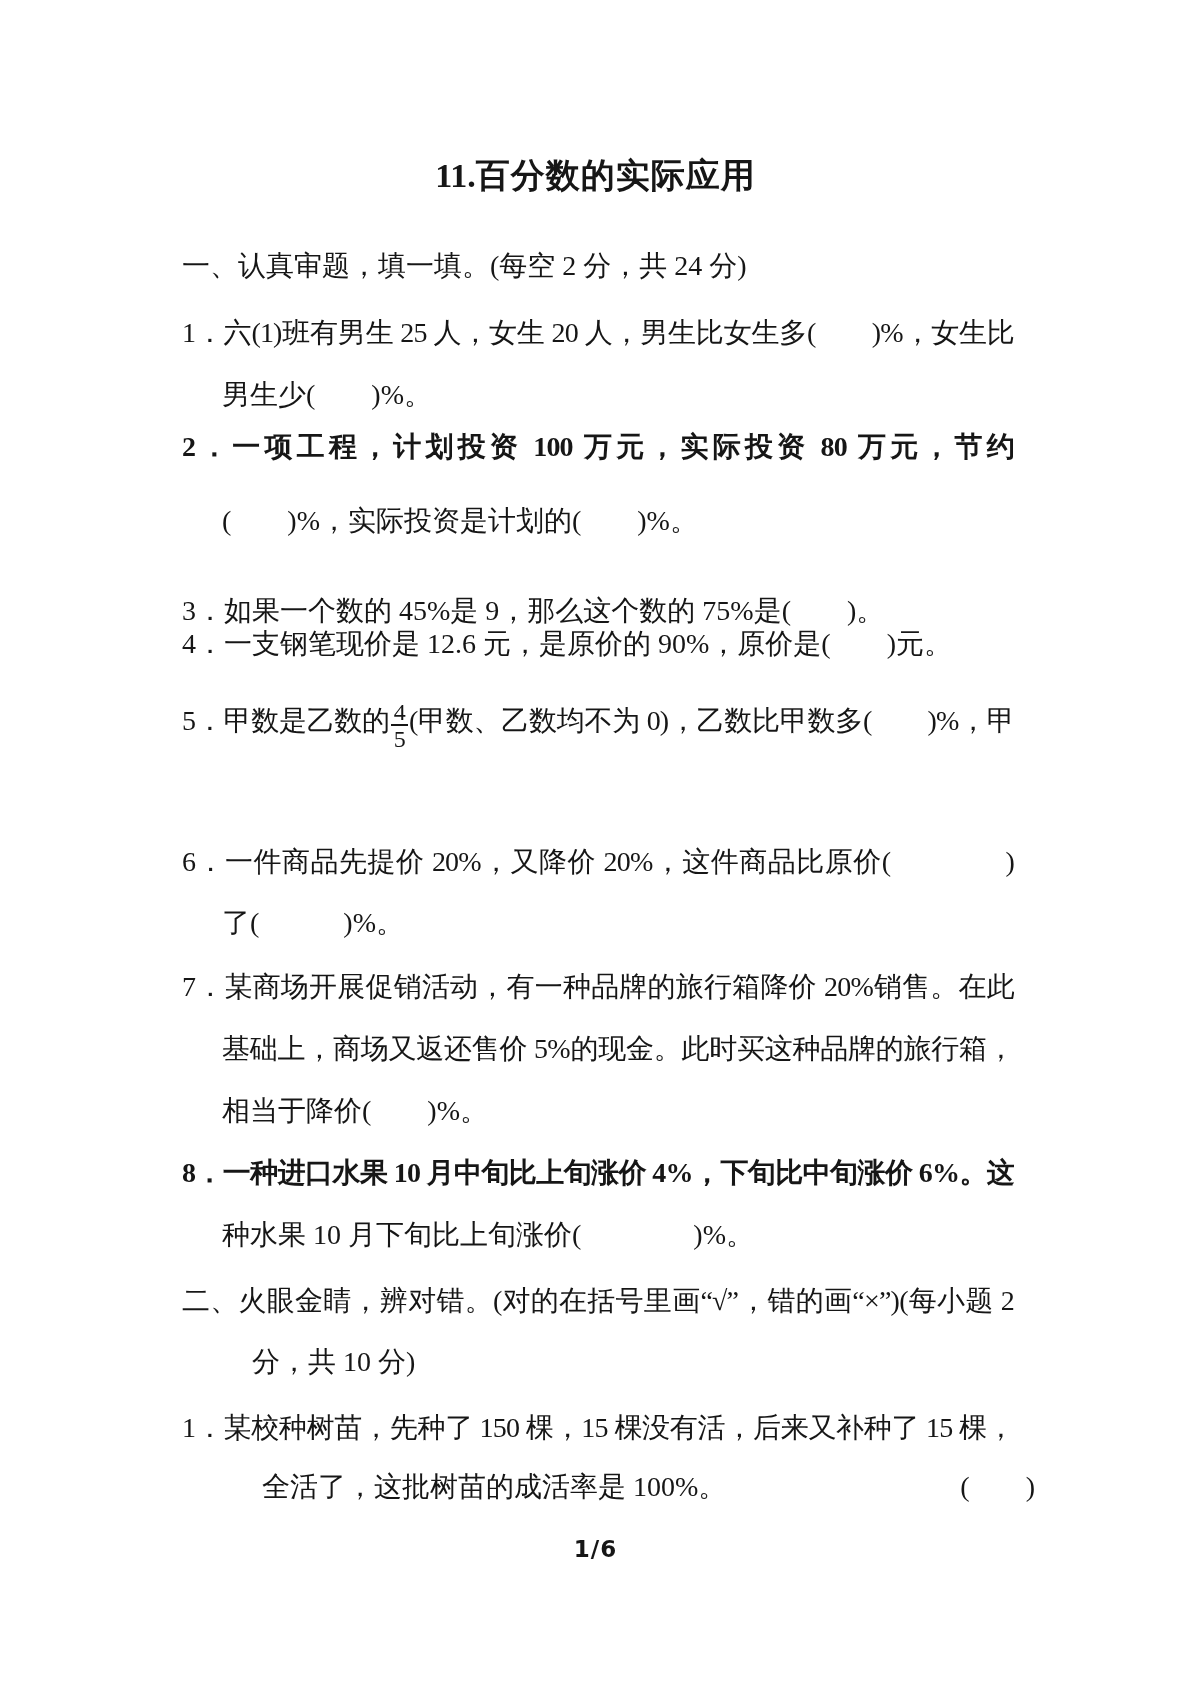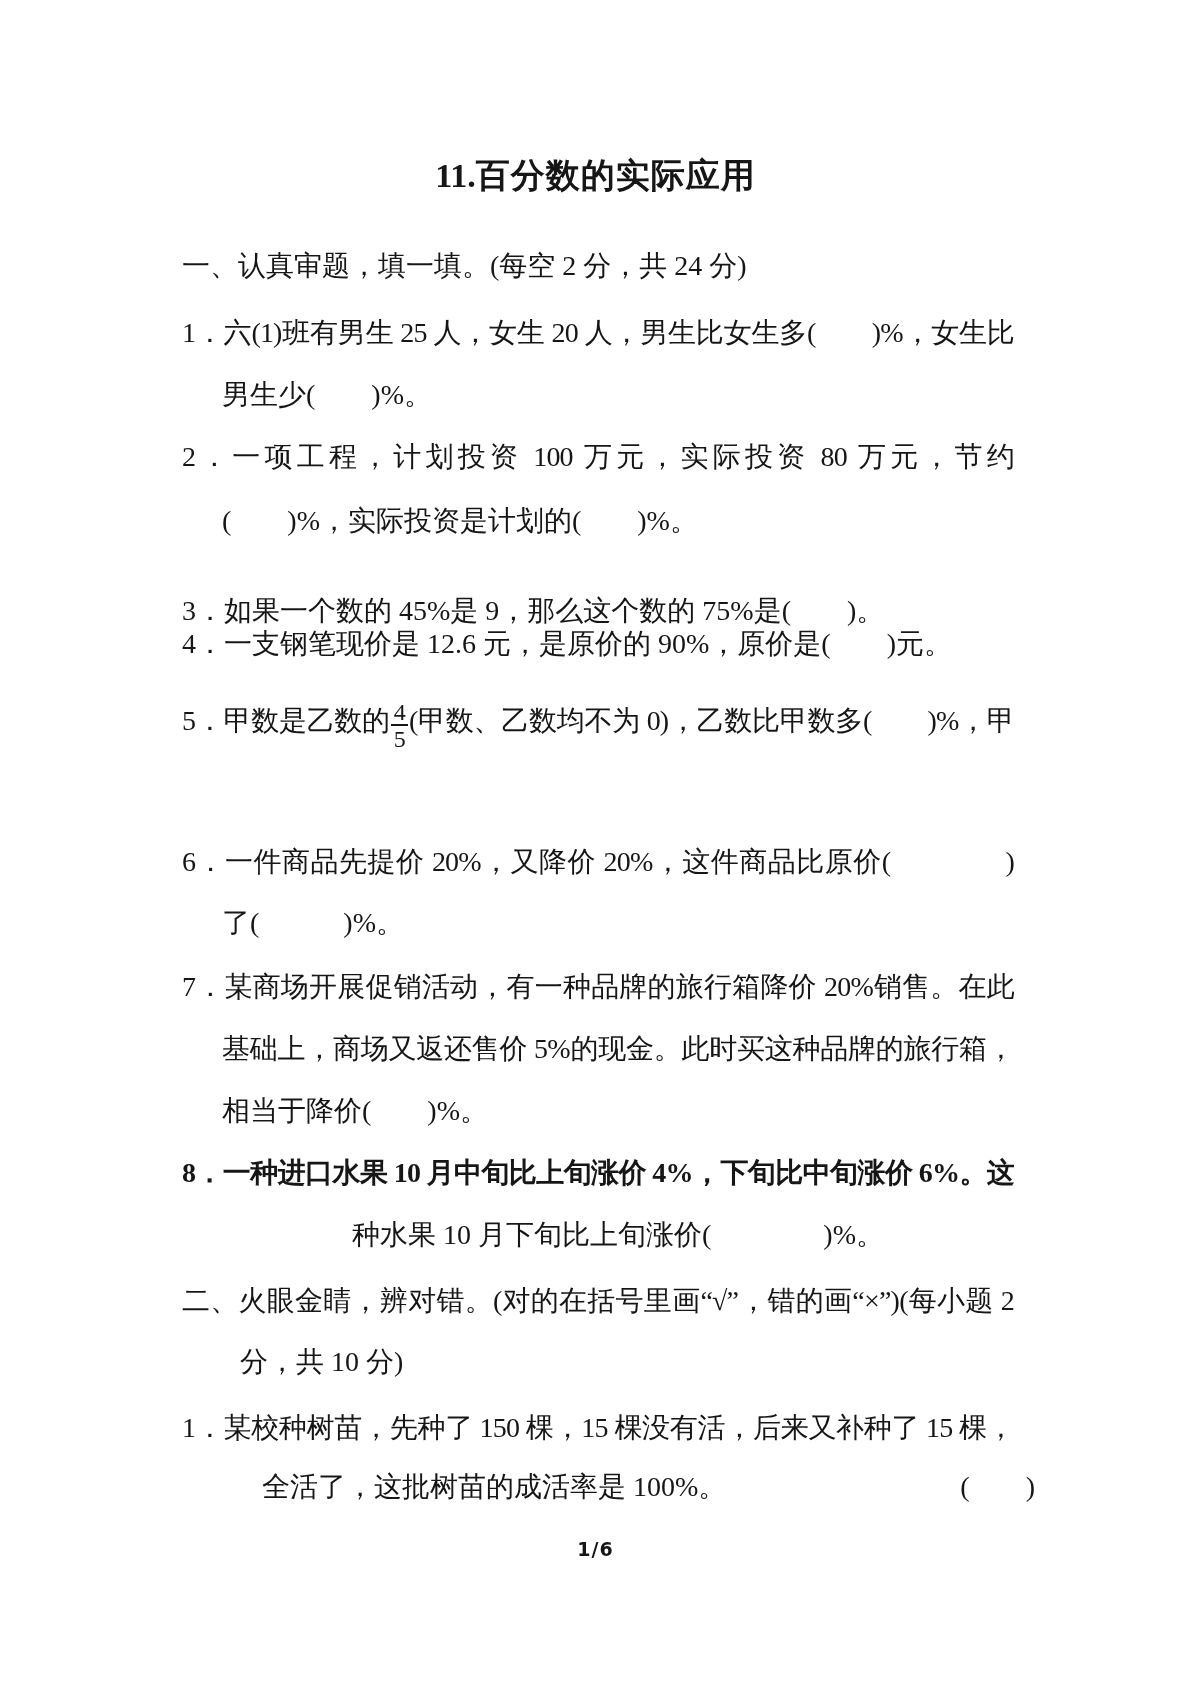--- a/index.html
+++ b/index.html
@@ -40,60 +40,60 @@
   .flexline .br{ margin-right:19px; }
   .frac{
     display:inline-block; vertical-align:-17px;
     text-align:center; font-size:24px; line-height:1;
     margin:0 1px;
   }
   .frac .num{ display:block; line-height:22px; padding:0 3px 1px 3px; }
   .frac .den{ display:block; line-height:24px; border-top:2px solid #161616; padding:1px 3px 0 3px; }
   .footer{
     position:absolute; top:1537px; left:0; width:1191px;
-    text-align:center; font-size:19px; line-height:24px; font-weight:bold;
+    text-align:center; font-size:23px; line-height:24px; font-weight:bold;
     font-family:"DejaVu Sans","Liberation Sans",sans-serif;
     letter-spacing:1px;
   }
 </style>
 </head>
 <body>
 
 <div class="page">
 
   <div class="title">
     <span class="tnum">11.</span><span class="tcn">百分数的实际应用</span>
   </div>
 
   <div class="ln" style="top:235px;">一、认真审题，填一填。(每空 2 分，共 24 分)</div>
 
   <div class="ln j" style="top:302px;">1．六(1)班有男生 25 人，女生 20 人，男生比女生多(　　)%，女生比</div>
   <div class="ln ind" style="top:364px;">男生少(　　)%。</div>
 
-  <div class="ln j" style="top:426px;">2．一项工程，计划投资 100 万元，实际投资 80 万元，节约</div>
+  <div class="ln j" style="top:416px;font-weight:bold;">2．一项工程，计划投资 100 万元，实际投资 80 万元，节约</div>
   <div class="ln ind" style="top:490px;">(　　)%，实际投资是计划的(　　)%。</div>
 
   <div class="ln" style="top:580px;">3．如果一个数的 45%是 9，那么这个数的 75%是(　　)。</div>
 
   <div class="ln" style="top:613px;">4．一支钢笔现价是 12.6 元，是原价的 90%，原价是(　　)元。</div>
 
   <div class="ln j" style="top:690px;"><span>5．甲数是乙数的</span><span class="frac"><span class="num">4</span><span class="den">5</span></span><span>(甲数、乙数均不为 0)，乙数比甲数多(　　)%，甲</span></div>
 
   <div class="ln j" style="top:831px;">6．一件商品先提价 20%，又降价 20%，这件商品比原价(　　　　)</div>
   <div class="ln ind" style="top:892px;">了(　　　)%。</div>
 
   <div class="ln j" style="top:956px;">7．某商场开展促销活动，有一种品牌的旅行箱降价 20%销售。在此</div>
   <div class="ln ind j" style="top:1018px;">基础上，商场又返还售价 5%的现金。此时买这种品牌的旅行箱，</div>
   <div class="ln ind" style="top:1080px;">相当于降价(　　)%。</div>
 
   <div class="ln j" style="top:1142px;font-weight:bold;">8．一种进口水果 10 月中旬比上旬涨价 4%，下旬比中旬涨价 6%。这</div>
-  <div class="ln ind" style="top:1204px;text-align:center;">种水果 10 月下旬比上旬涨价(　　　　)%。</div>
+  <div class="ln ind" style="top:1204px;">种水果 10 月下旬比上旬涨价(　　　　)%。</div>
 
   <div class="ln j" style="top:1270px;">二、火眼金睛，辨对错。(对的在括号里画“√”，错的画“×”)(每小题 2</div>
-  <div class="ln ind2" style="top:1331px;">分，共 10 分)</div>
+  <div class="ln ind2" style="top:1331px;margin-left:12px;">分，共 10 分)</div>
 
   <div class="ln j" style="top:1397px;">1．某校种树苗，先种了 150 棵，15 棵没有活，后来又补种了 15 棵，</div>
   <div class="ln ind flexline" style="top:1456px;margin-left:40px;">
     <span>全活了，这批树苗的成活率是 100%。</span>
     <span class="br">(　　)</span>
   </div>
 
   <div class="footer">1/6</div>
 
 </div>

